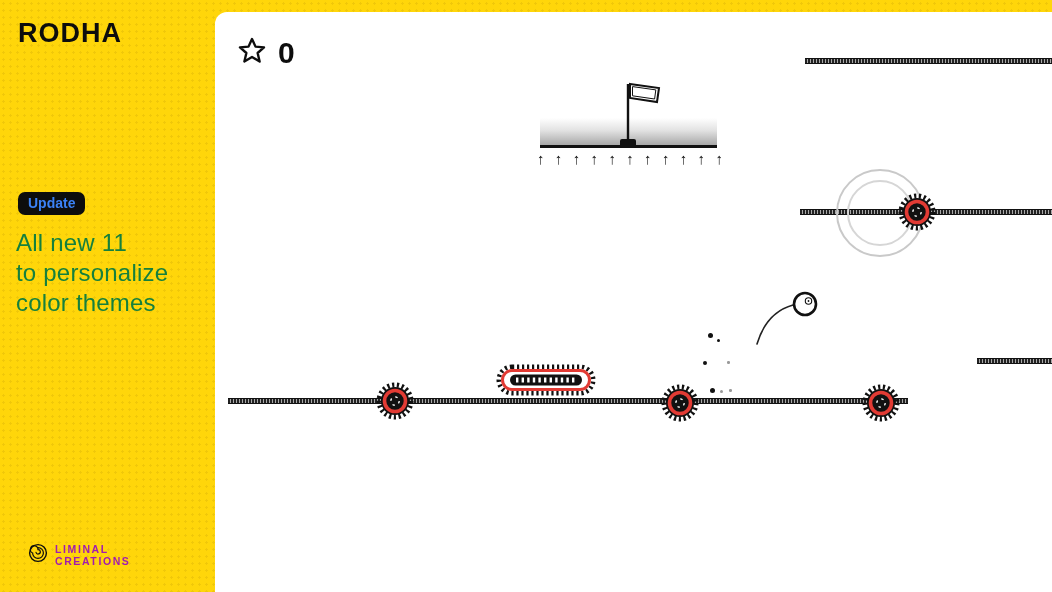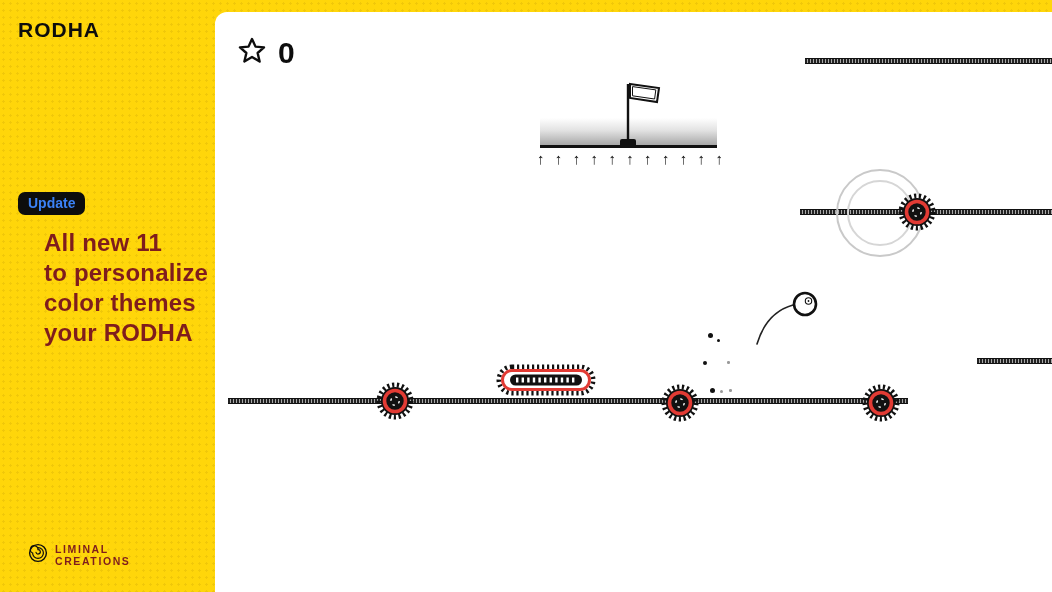--- a/index.html
+++ b/index.html
@@ -8,37 +8,36 @@
     position:relative;
     font-family:"Liberation Sans", sans-serif;
     background-color:#FFD60A;
     background-image:radial-gradient(rgba(150,110,0,0.14) 1.1px, transparent 1.1px);
     background-size:7px 7px;
   }
 
   
   .logo {
     position:absolute; left:18px; top:18px;
-    font-size:21px; font-weight:800; letter-spacing:1px; color:#0d0d0d;
+    font-size:27px; font-weight:800; letter-spacing:1px; color:#0d0d0d;
   }
   .badge {
     position:absolute; left:18px; top:192px;
     background:#0d0d0d; color:#3b82f6;
     font-size:14px; font-weight:600;
     padding:3px 10px 4px; border-radius:7px;
   }
   .headline {
     position:absolute; left:16px; top:228px;
-    font-size:24px; font-weight:700; line-height:30px; color:#7f1d1d;
+    font-size:24px; font-weight:400; line-height:30px; color:#15803d;
     letter-spacing:0.2px;
-    margin-left:28px;
   }
   .footer-logo {
     position:absolute; left:28px; top:543px;
-    display:flex; align-items:center; gap:7px; color:#7f1d1d;
+    display:flex; align-items:center; gap:7px; color:#a21caf;
   }
   .footer-text { font-size:10.5px; font-weight:700; letter-spacing:1.6px; line-height:12px; }
 
   
   .game-panel {
     position:absolute; left:215px; top:12px; right:0; bottom:0;
     background:#ffffff; border-top-left-radius:12px;
   }
   .score {
     position:absolute; left:22px; top:24px;
@@ -73,21 +72,20 @@
 <body>
 
 <div class="logo">RODHA</div>
 
 <div class="badge">Update</div>
 
 <div class="headline">
   <div>All new 11</div>
   <div>to personalize</div>
   <div>color themes</div>
-  <div>your RODHA</div>
 </div>
 
 <div class="footer-logo">
   <span>
     <svg width="20" height="20" viewBox="0 0 20 20">
       <circle cx="10" cy="10" r="8.4" fill="none" stroke="#0d0d0d" stroke-width="1.4"></circle>
       <path d="M10,4.6 A5.4,5.4 0 1 1 4.6,10 A3.8,3.8 0 1 1 10,6.6 A2.2,2.2 0 1 1 8,9.4" fill="none" stroke="#0d0d0d" stroke-width="1.2" stroke-linecap="round"></path>
     </svg>
   </span>
   <div class="footer-text">

